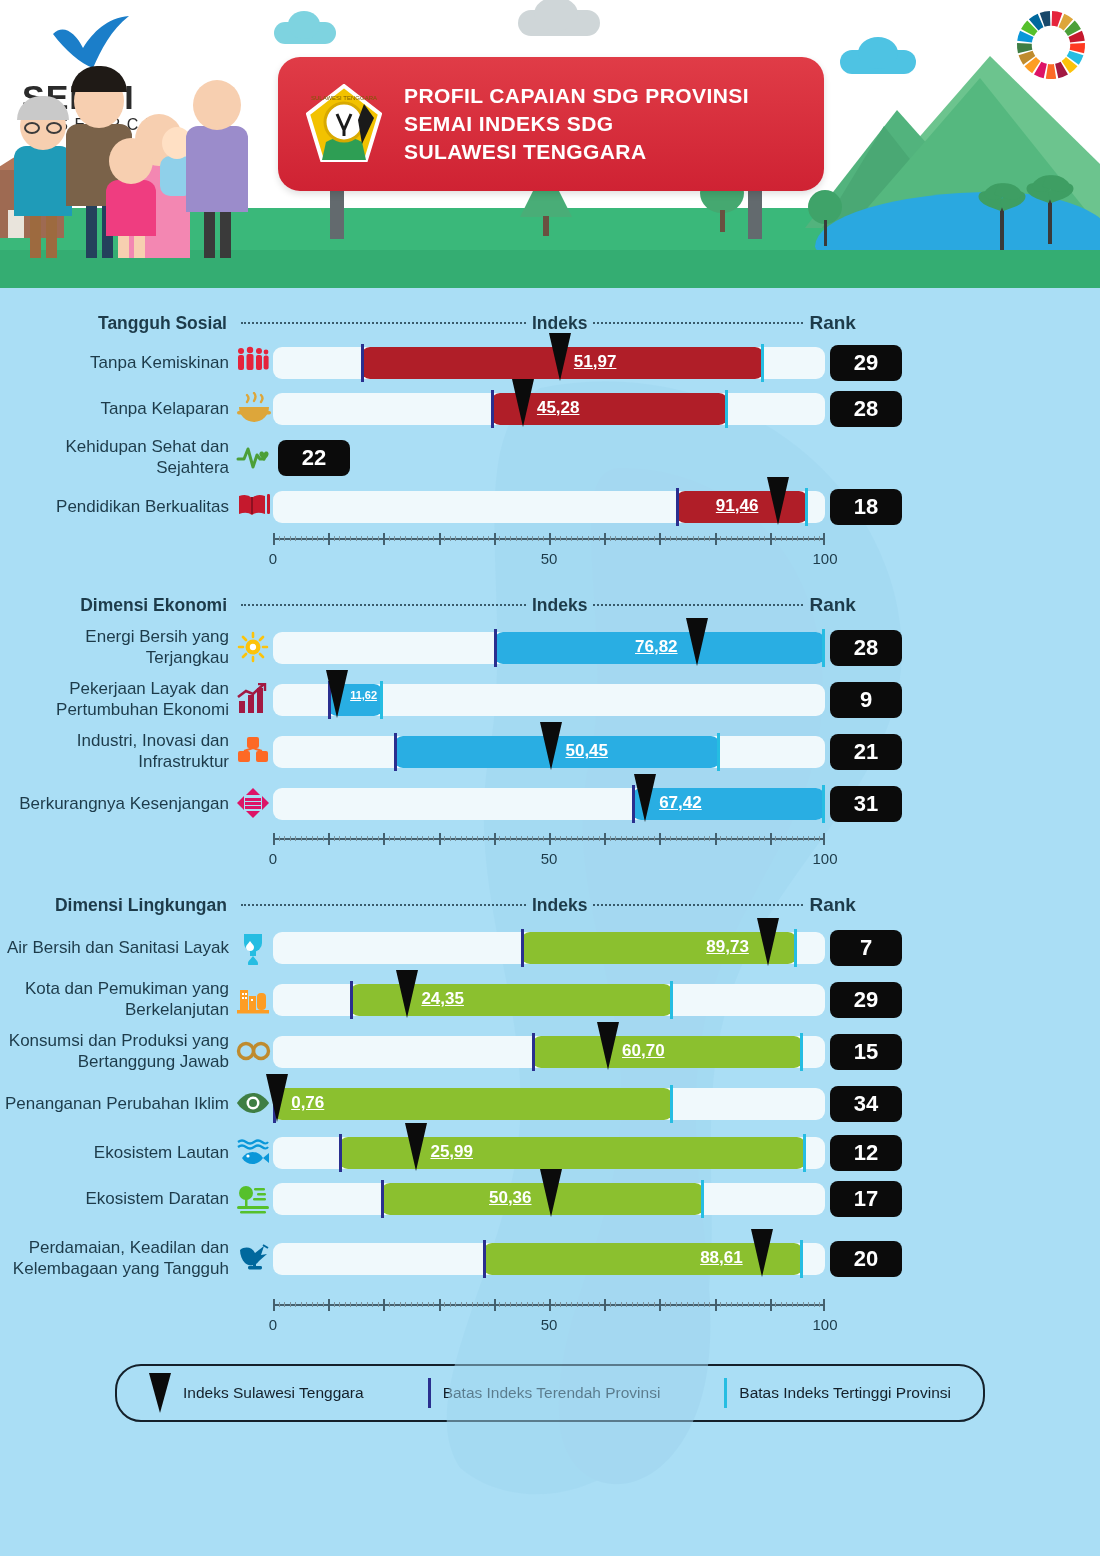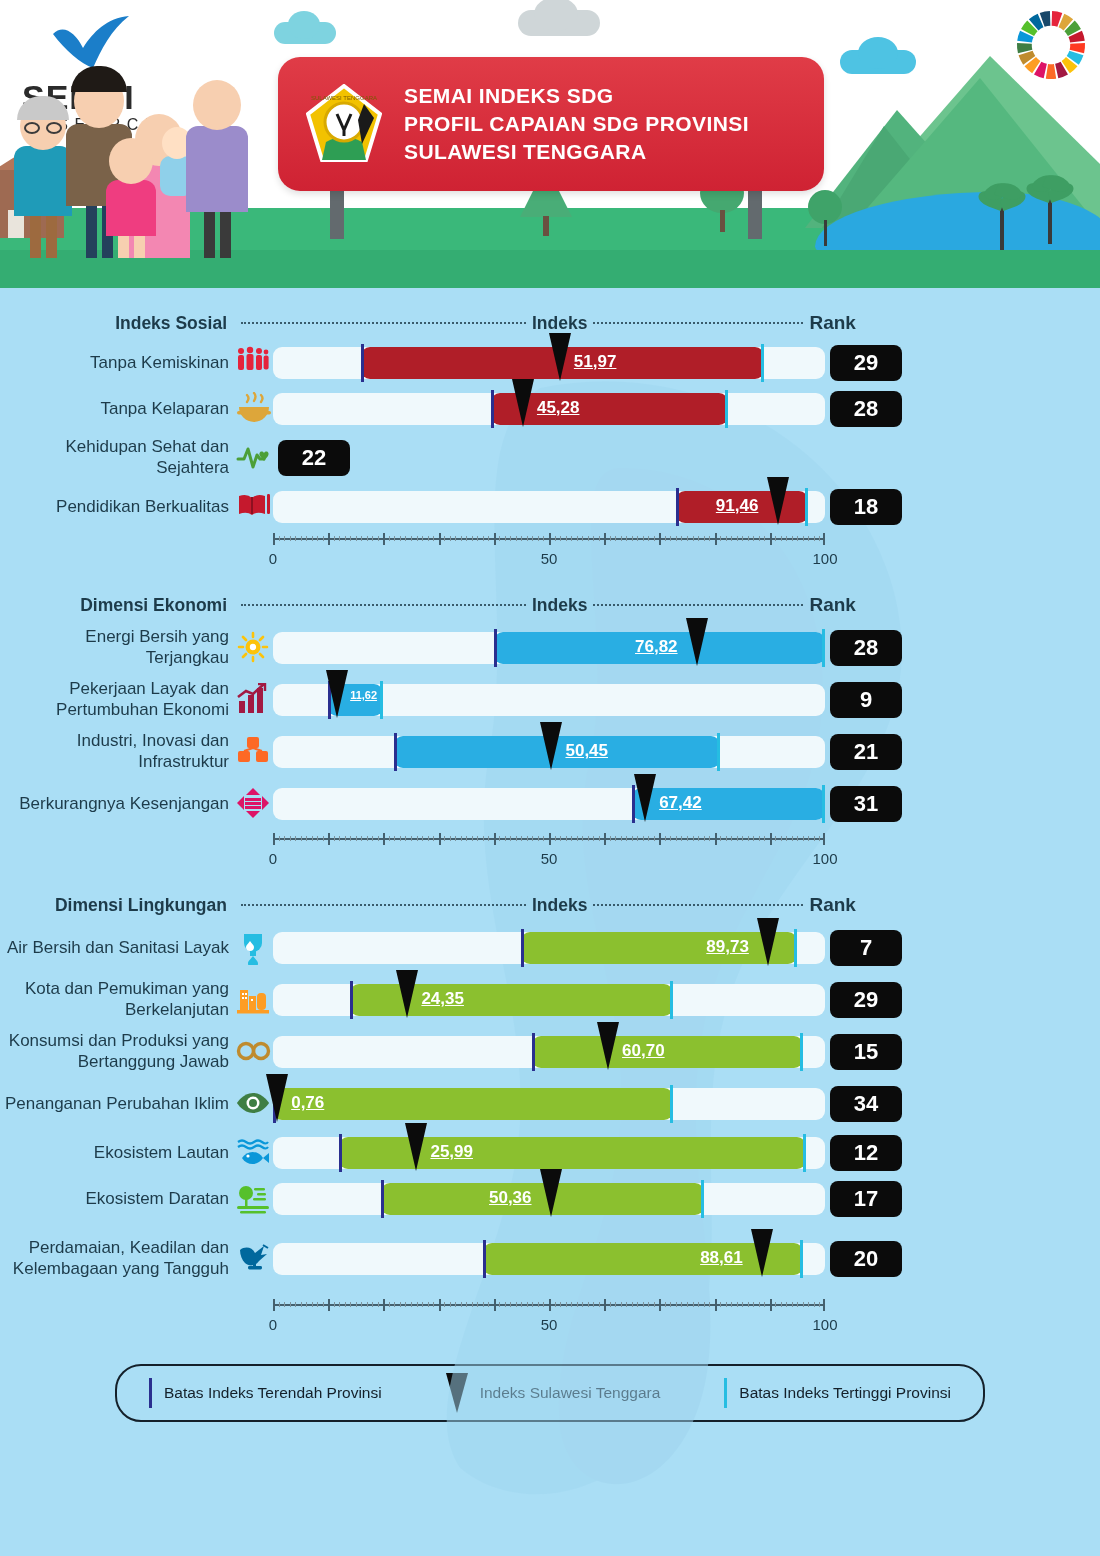--- a/index.html
+++ b/index.html
@@ -356,22 +356,22 @@
       <svg width="76" height="80" viewBox="0 0 76 80">
         <polygon points="38,2 74,30 60,76 16,76 2,30" fill="#f2c200" stroke="#ffffff" stroke-width="4"></polygon>
         <path d="M16,76 L60,76 L56,58 Q38,48 20,58 Z" fill="#2e9e54"></path>
         <circle cx="38" cy="38" r="19" fill="#ffffff" stroke="#d8a900" stroke-width="3"></circle>
         <path d="M31,30 L38,46 L45,30 M38,46 L38,52" stroke="#1a1a1a" stroke-width="3" fill="none"></path>
         <path d="M58,20 L68,34 L56,60 L52,36 Z" fill="#1a1a1a"></path>
         <text x="38" y="16" font-size="6" fill="#7a5a00" text-anchor="middle" font-family="Liberation Sans">SULAWESI TENGGARA</text>
       </svg>
     </div>
     <div class="banner-title">
+      <div>PROFIL CAPAIAN SDG PROVINSI</div>
       <div>SEMAI INDEKS SDG</div>
-      <div>PROFIL CAPAIAN SDG PROVINSI</div>
       <div>SULAWESI TENGGARA</div>
     </div>
   </div>
 
   <div class="sdg-wheel">
     <svg width="74" height="74" viewBox="0 0 100 100" id="sdgwheel">
         <path d="M51.444894917593906,4.022698223176349 A46,46 0 0 1 65.26159271558552,6.6054866626714315 L58.626117621852686,25.472666374553416 A26,26 0 0 0 50.81667973603134,24.012829430490978 Z" fill="#e5243b"></path>
         <path d="M67.95624148571312,7.649399157665364 A46,46 0 0 1 79.9069176851205,15.048944585672004 L66.90390999593768,30.24505563537983 A26,26 0 0 0 60.149179970185685,26.062703871723905 Z" fill="#dda63a"></path>
         <path d="M82.04249814221791,16.995783408692127 A46,46 0 0 1 90.51314770132824,28.21273621286136 L72.89873565727248,37.685459598573814 A26,26 0 0 0 68.11097721081882,31.345442796217288 Z" fill="#4c9f38"></path>
         <path d="M91.80123787100459,30.799569993052472 A46,46 0 0 1 95.64785262937048,44.31901854190008 L75.8009601818181,46.78901048020439 A26,26 0 0 0 73.62678662274173,39.1475830395514 Z" fill="#c5192d"></path>
@@ -393,21 +393,21 @@
 </div>
 
 <div class="body-wrap">
   <svg class="watermark" viewBox="0 0 560 1180">
     <path d="M120,40 C260,10 420,80 470,230 C520,390 400,470 330,600 C250,760 330,900 260,1050 C210,1150 100,1170 40,1120 C0,1060 60,960 90,840 C130,680 40,560 70,400 C95,250 40,90 120,40 Z" fill="#a0d7f0"></path>
     <path d="M200,120 C330,120 420,230 400,380 C385,500 300,560 280,700 C260,840 320,980 270,1080 C230,1160 150,1150 140,1080 C130,980 190,900 200,780 C212,640 140,540 170,410 C196,290 140,120 200,120 Z" fill="#9fd4ee"></path>
   </svg>
 
   <div class="section" style="padding-top:18px;">
     <div class="sec-head">
-      <div class="sec-title">Indeks Sosial</div>
+      <div class="sec-title">Tangguh Sosial</div>
       <div class="dots-a"></div>
       <div class="indeks-label">Indeks</div>
       <div class="dots-b"></div>
       <div class="rank-label">Rank</div>
     </div>
     <div class="rows">
         <div class="row" style="min-height: 46px;">
           <div class="row-label">Tanpa Kemiskinan</div>
           <div class="row-icon">
             <svg width="36" height="34" viewBox="0 0 36 34">
@@ -1080,25 +1080,25 @@
         <div class="axis-minor" style="left: 540.96px;"></div>
         <div class="axis-minor" style="left: 546.48px;"></div>
         <div class="axis-num" style="left: 0px;">0</div>
         <div class="axis-num" style="left: 276px;">50</div>
         <div class="axis-num" style="left: 552px;">100</div>
       </div>
   </div>
 
   <div class="legend">
     <div class="leg-item">
+      <div class="leg-tri"></div>
+      <div class="leg-text">Indeks Sulawesi Tenggara</div>
+    </div>
+    <div class="leg-item">
       <div class="leg-bar-min"></div>
       <div class="leg-text">Batas Indeks Terendah Provinsi</div>
-    </div>
-    <div class="leg-item">
-      <div class="leg-tri"></div>
-      <div class="leg-text">Indeks Sulawesi Tenggara</div>
     </div>
     <div class="leg-item">
       <div class="leg-bar-max"></div>
       <div class="leg-text">Batas Indeks Tertinggi Provinsi</div>
     </div>
   </div>
 </div>
 
 </body></html>

